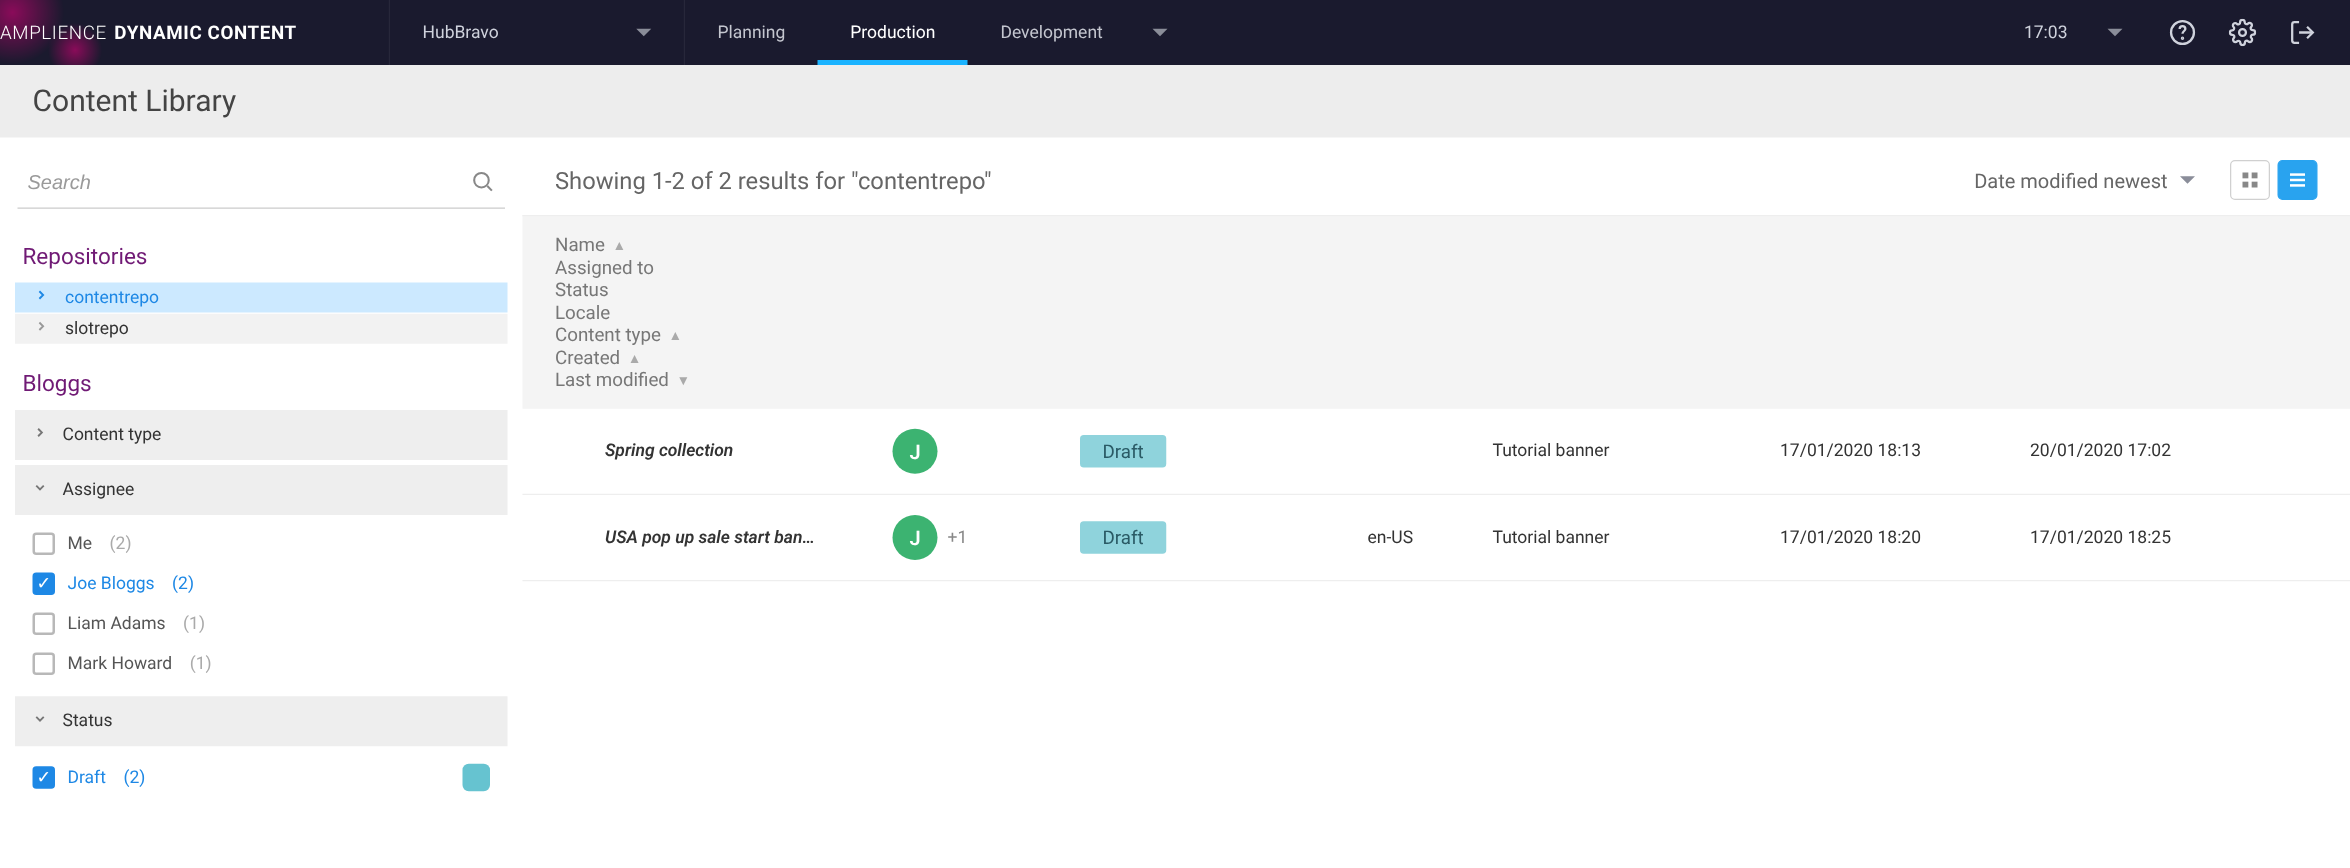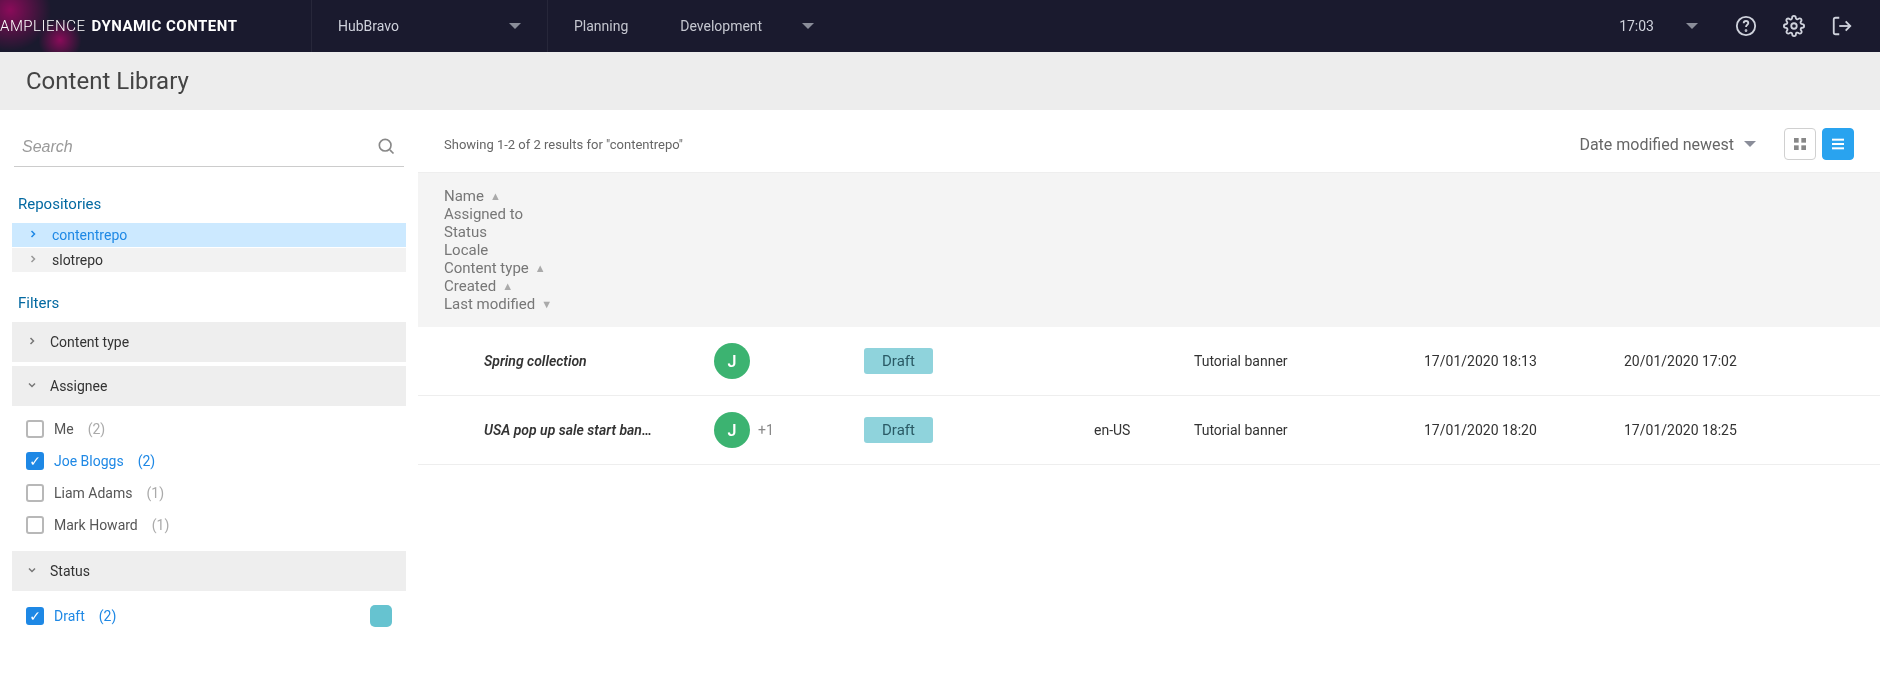--- a/index.html
+++ b/index.html
@@ -33,38 +33,38 @@
 .sidebar { width: 418px; padding: 18px 12px 0 12px; }
 .content { flex:1; padding: 0; }
 
 
 .search-wrap { position:relative; margin: 0 2px 20px 2px; border-bottom: 1px solid #ccc; display:flex; align-items:center;}
 .search-input { border:none; outline:none; width:100%; padding: 10px 36px 10px 8px; font-size:16px; background:transparent; font-style: italic; color:#888;}
 .search-input::placeholder { font-style: italic; color:#9a9a9a; }
 .search-icon { position:absolute; right:8px; color:#888; }
 
 
-.sec-header { font-size: 15px; color:#0369a1; padding: 8px 6px 10px 6px; }
+.sec-header { font-size: 18px; color:#701a75; padding: 8px 6px 10px 6px; }
 .repo-item { display:flex; align-items:center; gap:12px; padding: 4px 14px; background:#f2f2f2; border-radius:0; cursor:pointer; margin-bottom:1px;}
 .repo-item.active { background:#cce9ff; color:#1e88e5; }
 .repo-item .chev { width:14px; text-align:center; color:#999;}
 .repo-item.active .chev { color:#1e88e5;}
 .filter-head { display:flex; align-items:center; gap:12px; padding: 12px 14px; background:#eeeeee; cursor:pointer; margin-bottom:1px;}
 .filter-body { padding: 6px 0 10px 0; }
 .check-row { display:flex; align-items:center; gap:10px; padding: 7px 14px; cursor:pointer;}
 .checkbox { width:18px; height:18px; border:2px solid #b8b8b8; border-radius:3px; display:flex; align-items:center; justify-content:center; flex-shrink:0;}
 .checkbox.checked { background:#1e88e5; border-color:#1e88e5; color:#fff; font-size:14px; line-height:1;}
 .check-label { color:#555; }
 .check-row.checked .check-label { color:#1e88e5; }
 .count { color:#aaa; margin-left:4px;}
 .status-swatch { width:22px; height:22px; border-radius:5px; background:#66c3d0; margin-left:auto;}
 
 
 .content-top { display:flex; align-items:center; padding: 18px 26px 12px 26px; }
-.results-text { font-size: 13px; color:#666; }
+.results-text { font-size: 19px; color:#666; }
 .sort-select { margin-left:auto; display:flex; align-items:center; gap:10px; color:#666; font-size:16px; cursor:pointer; margin-right: 28px;}
 .view-toggle { display:flex; gap:6px;}
 .view-btn { width:32px; height:32px; border:1px solid #d0d0d0; border-radius:4px; display:flex; align-items:center; justify-content:center; cursor:pointer; color:#888;}
 .view-btn.active { background:#29a3ef; border-color:#29a3ef; color:#fff;}
 
 
 .table { width:100%; }
 .thead { display:flex; padding: 14px 26px; background:#f4f4f4; color:#777; font-size:15px; border-top:1px solid #eee;flex-direction:column;}
 .trow { display:flex; padding: 16px 26px; border-bottom:1px solid #eee; align-items:center;}
 .col-check { width: 40px; }
@@ -93,20 +93,23 @@
     <span class="bold">DYNAMIC CONTENT</span>
   </div>
   <div class="hub-select">
     <span>HubBravo</span>
     <span class="caret-down"></span>
   </div>
   <div class="tabs">
     <div class="tab">
         <span>Planning</span>
       </div>
+    <div class="tab active">
+        <span>Production</span>
+      </div>
     <div class="tab has-caret">
       <span>Development</span>
       <span class="caret-down"></span>
     </div>
   </div>
   <div class="topbar-right">
     <div class="time-select">
       <span>17:03</span>
       <span class="caret-down"></span>
     </div>
@@ -161,21 +164,21 @@
     </div>
     <div class="repo-item">
       <span class="chev">
         <svg class="chev-svg" viewBox="0 0 24 24" fill="none" stroke="currentColor" stroke-width="3">
             <polyline points="9 18 15 12 9 6"></polyline>
           </svg>
       </span>
       <span>slotrepo</span>
     </div>
 
-    <div class="sec-header" style="margin-top:14px;">Filters</div>
+    <div class="sec-header" style="margin-top:14px;">Bloggs</div>
 
     <div class="filter-head">
       <span>
         <svg class="chev-svg" viewBox="0 0 24 24" fill="none" stroke="#777" stroke-width="3">
             <polyline points="9 18 15 12 9 6"></polyline>
           </svg>
       </span>
       <span>Content type</span>
     </div>
 

